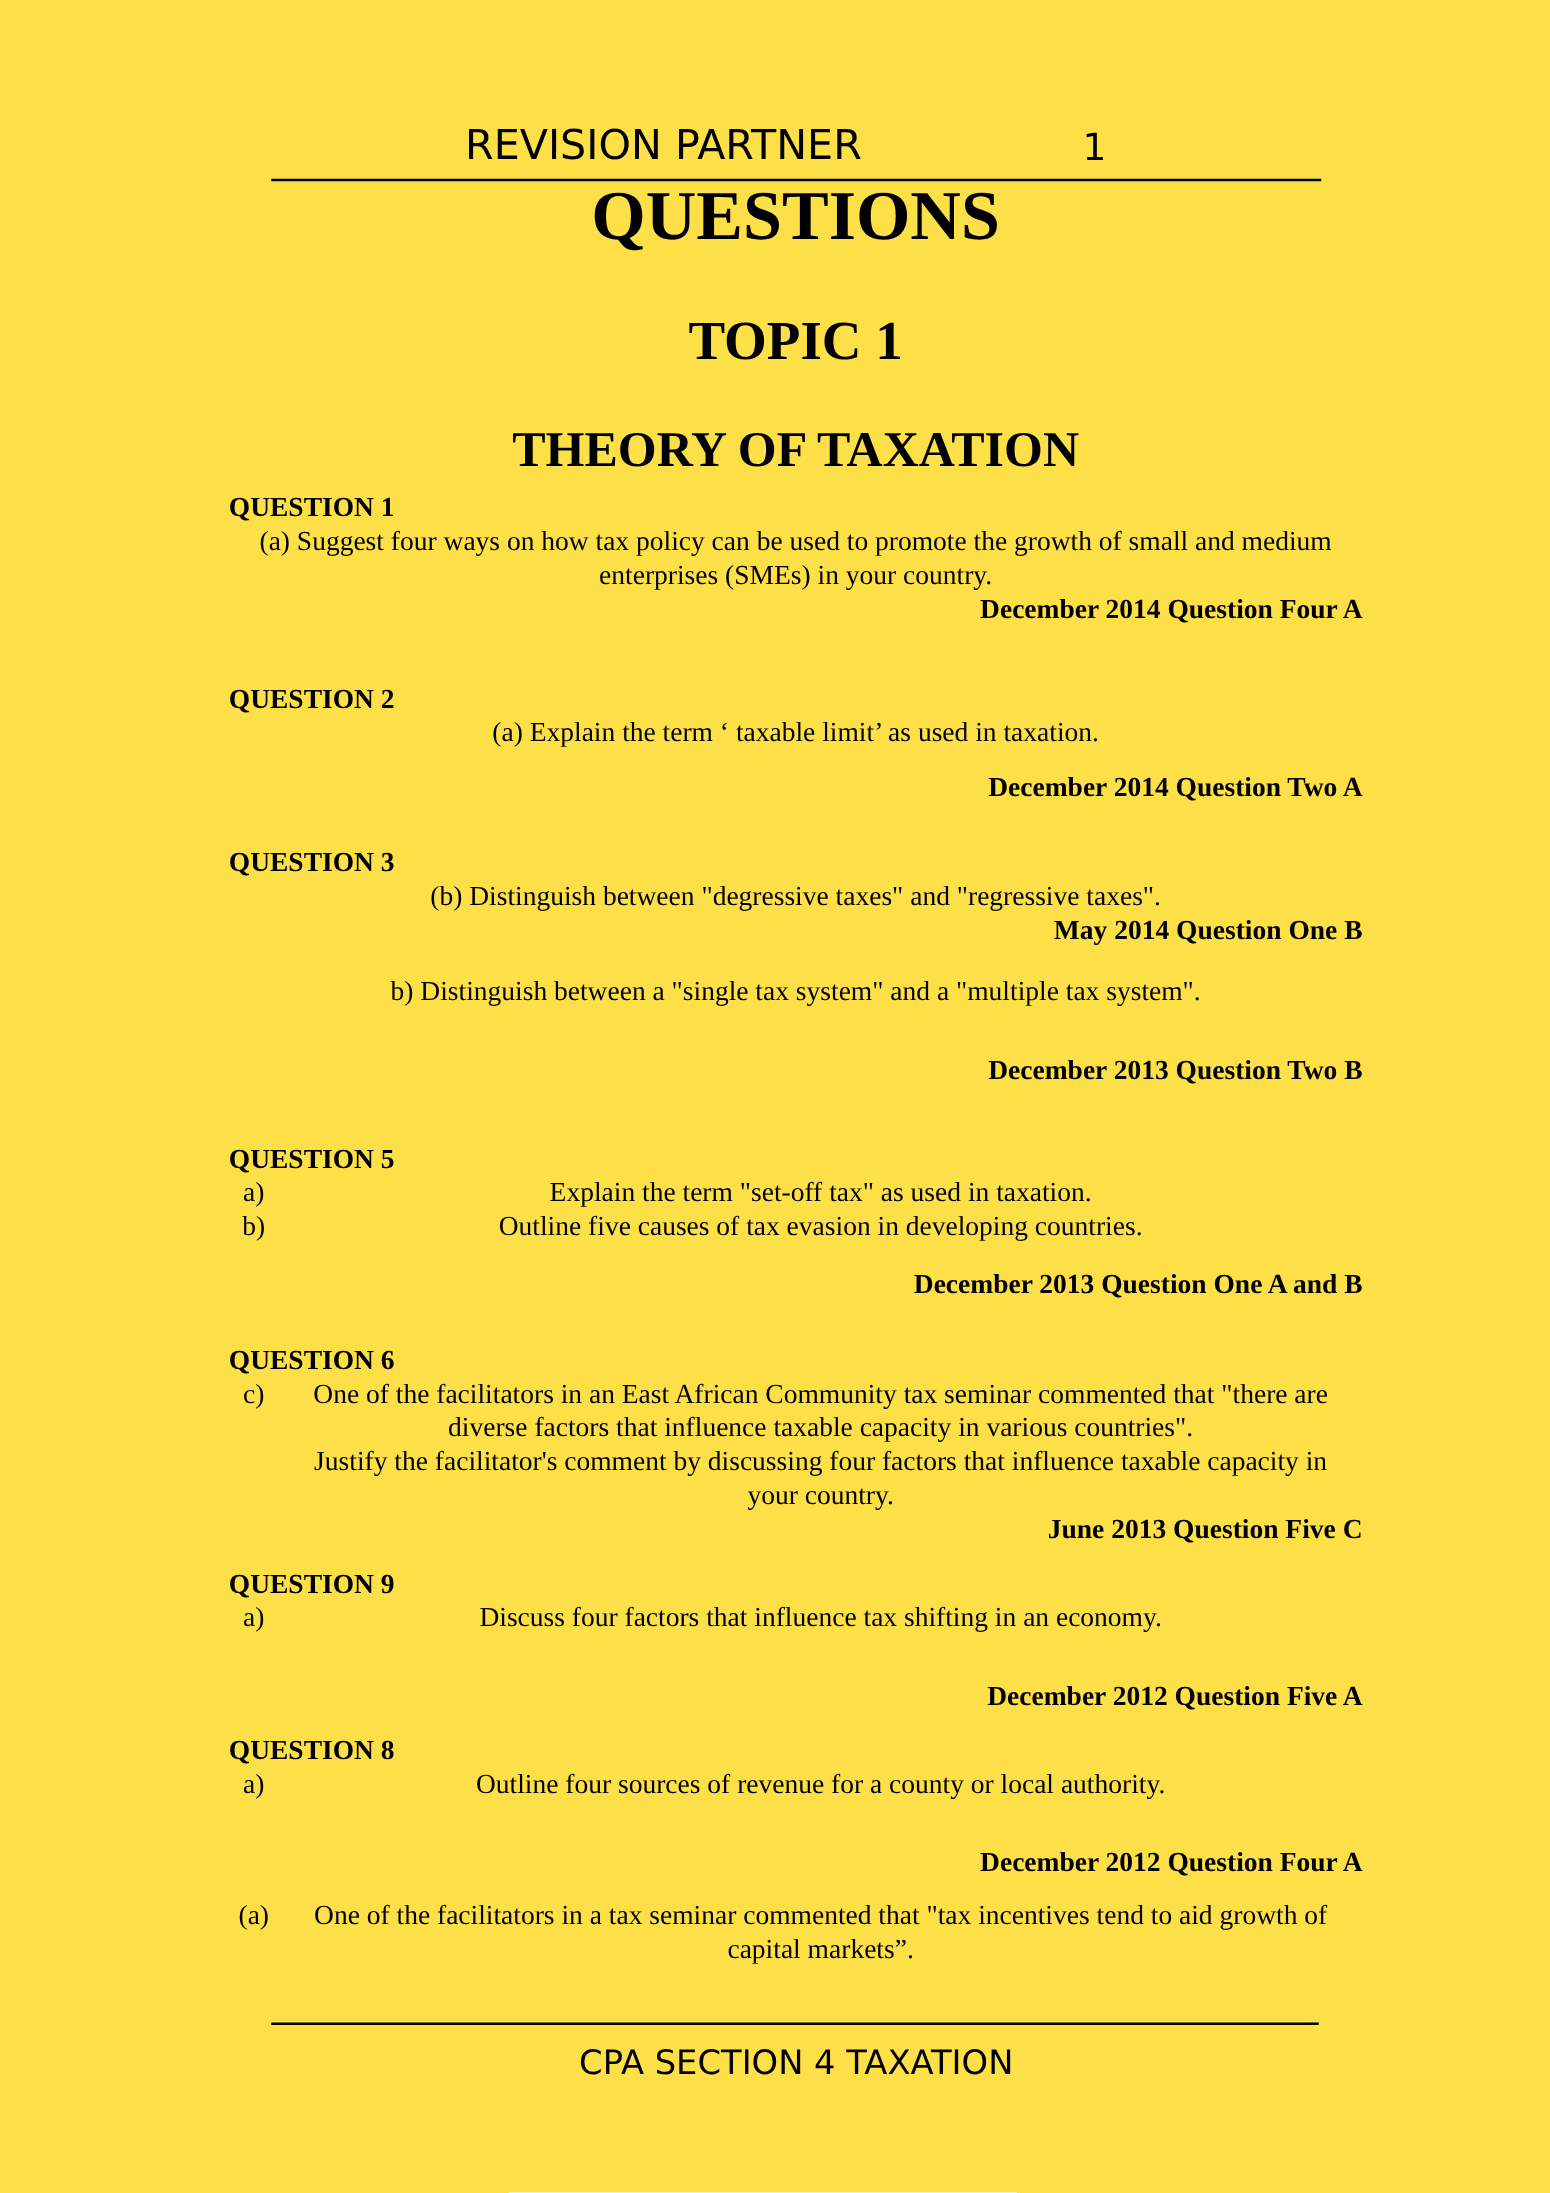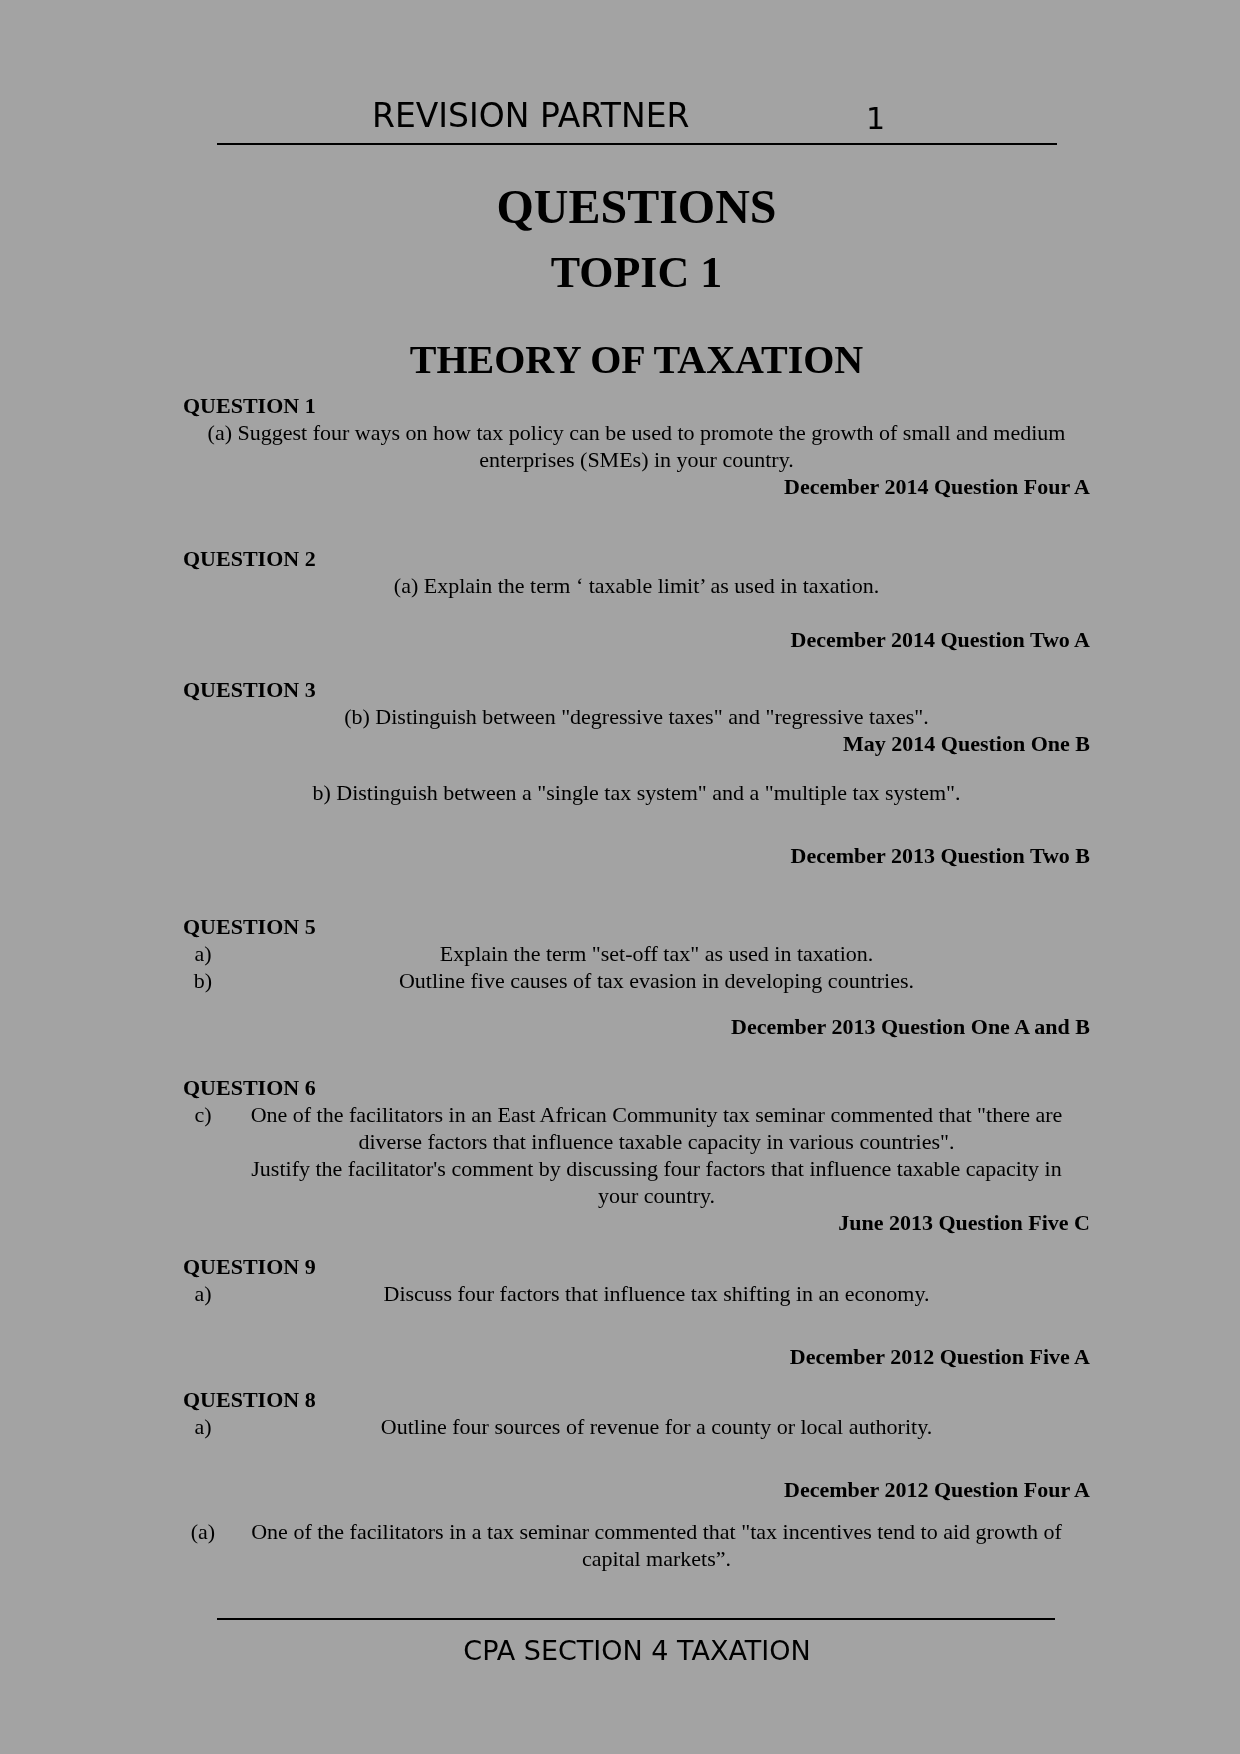--- a/index.html
+++ b/index.html
@@ -1,20 +1,20 @@
 <!DOCTYPE html>
 <html><head>
 <meta charset="utf-8">
 <style>
   html,body{margin:0;padding:0;background:#ffffff;}
   .page{
     position:relative;
     width:1240px;
     height:1754px;
-    background:#a3a3a3;
+    background:#fde047;
     color:#000000;
     overflow:hidden;
     font-family:"Liberation Serif", serif;
   }
   
   .header-title{
     position:absolute;
     left:372px; top:99px;
     font-family:"DejaVu Sans", sans-serif;
     font-size:33px; line-height:34px;
@@ -34,21 +34,21 @@
     border-top:2px solid #000;
   }
   
   .doc-title{
     position:absolute;
     left:183px; width:907px;
     text-align:center;
     font-weight:bold;
     white-space:nowrap;
   }
-  .title-questions{ top:183px; font-size:48px; line-height:48px; }
+  .title-questions{ top:149px; font-size:56px; line-height:48px; }
   .title-topic{     top:251px; font-size:44px; line-height:44px; }
   .title-section{   top:340px; font-size:40px; line-height:40px; }
   
   .content{
     position:absolute;
     left:183px; top:0; width:907px; height:1754px;
   }
   .q-block{
     position:absolute;
     left:0; width:907px;
@@ -100,21 +100,21 @@
   <div class="content">
       <div class="q-block" style="top: 392px;">
         <div class="q-heading">QUESTION 1</div>
         <div class="q-line plain">(a) Suggest four ways on how tax policy can be used to promote the growth of small and medium</div>
         <div class="q-line plain">enterprises (SMEs) in your country.</div>
         <div class="q-citation" style="margin-top: 0px;">December 2014 Question Four A</div>
       </div>
       <div class="q-block" style="top: 545px;">
         <div class="q-heading">QUESTION 2</div>
         <div class="q-line plain">(a) Explain the term ‘ taxable limit’  as used in taxation.</div>
-        <div class="q-citation" style="margin-top: 27px;">December 2014 Question Two A</div>
+        <div class="q-citation" style="margin-top: 17px;">December 2014 Question Two A</div>
       </div>
       <div class="q-block" style="top: 676px;">
         <div class="q-heading">QUESTION 3</div>
         <div class="q-line plain">(b) Distinguish between "degressive taxes" and "regressive taxes".</div>
         <div class="q-citation" style="margin-top: 0px;">May 2014 Question One B</div>
       </div>
       <div class="q-block" style="top: 779px;">
         <div class="q-line plain">b) Distinguish between a "single tax system" and a "multiple tax system".</div>
         <div class="q-citation" style="margin-top: 36px;">December 2013 Question Two B</div>
       </div>

